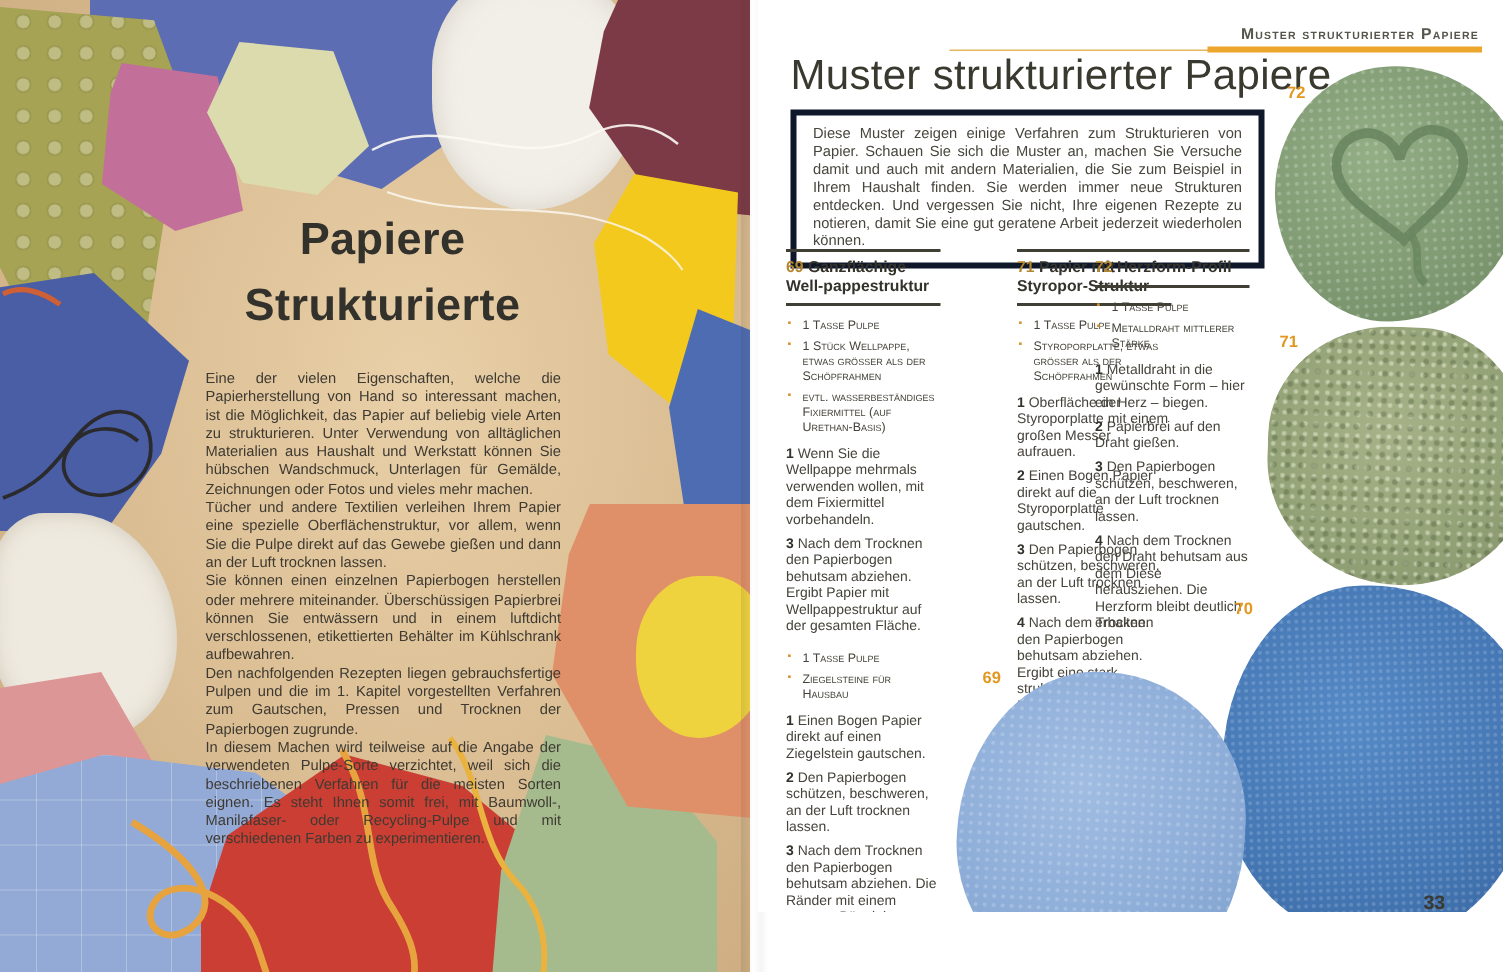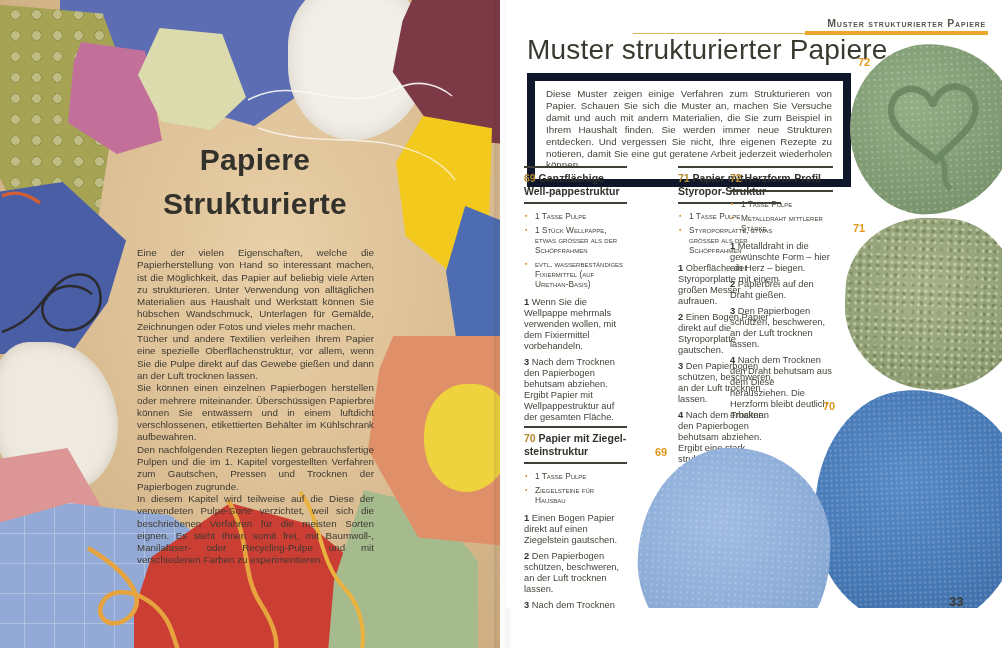--- a/index.html
+++ b/index.html
@@ -57,21 +57,21 @@
   .lp-body p{margin:0;}
 
   
   .page-right{position:absolute;left:505px;top:0;width:497px;height:608px;background:#ffffff;overflow:hidden;}
   .running-head{position:absolute;top:17px;right:16px;font-variant:small-caps;font-weight:bold;
     font-size:10.5px;letter-spacing:.8px;color:#57564c;}
   .head-rule-thin{position:absolute;top:33px;left:128px;right:14px;height:1px;background:#e4b75c;}
   .head-rule-thick{position:absolute;top:31px;left:300px;width:183px;height:4px;background:#eba62b;}
   .rp-title{position:absolute;left:22px;top:34px;font-size:28px;font-weight:normal;
     color:#3a392f;letter-spacing:.2px;}
-  .intro-box{position:absolute;left:22px;top:73px;width:286px;border:8px solid #0f172a;
+  .intro-box{position:absolute;left:22px;top:73px;width:286px;border:4px solid #0f172a;
     padding:7px 11px 8px;background:#fff;}
   .intro-text{font-size:9.8px;line-height:11.9px;color:#47453c;text-align:justify;margin:0;hyphens:auto;}
 
   .recipe{position:absolute;width:103px;}
   .recipe-head{border-top:2px solid #403f35;border-bottom:2px solid #403f35;
     padding:4px 0 5px;text-align:left;font-weight:bold;font-size:10.5px;line-height:12.5px;color:#33322b;}
   .recipe-num{color:#b3872e;}
   .ingredients{list-style:none;margin:7px 0 8px;padding:0;}
   .ingredients li{position:relative;padding-left:11px;font-variant:small-caps;
     font-size:8.3px;line-height:10px;color:#45433a;margin-bottom:4px;}
@@ -150,21 +150,21 @@
 
     <div class="lp-title">
       <span>Papiere</span>
       <span>Strukturierte</span>
     </div>
     <div class="lp-body">
       <p>Eine der vielen Eigenschaften, welche die Papierherstellung von Hand so interessant machen, ist die Möglichkeit, das Papier auf beliebig viele Arten zu strukturieren. Unter Verwendung von alltäglichen Materialien aus Haushalt und Werkstatt können Sie hübschen Wandschmuck, Unterlagen für Gemälde, Zeichnungen oder Fotos und vieles mehr machen.</p>
       <p>Tücher und andere Textilien verleihen Ihrem Papier eine spezielle Oberflächenstruktur, vor allem, wenn Sie die Pulpe direkt auf das Gewebe gießen und dann an der Luft trocknen lassen.</p>
       <p>Sie können einen einzelnen Papierbogen herstellen oder mehrere miteinander. Überschüssigen Papierbrei können Sie entwässern und in einem luftdicht verschlossenen, etikettierten Behälter im Kühlschrank aufbewahren.</p>
       <p>Den nachfolgenden Rezepten liegen gebrauchsfertige Pulpen und die im 1. Kapitel vorgestellten Verfahren zum Gautschen, Pressen und Trocknen der Papierbogen zugrunde.</p>
-      <p>In diesem Kapitel wird teilweise auf die Diese der verwendeten Pulpe-Sorte verzichtet, weil sich die beschriebenen Verfahren für die meisten Sorten eignen. Es steht Ihnen somit frei, mit Baumwoll-, Manilafaser- oder Recycling-Pulpe und mit verschiedenen Farben zu experimentieren.</p>
+      <p>In diesem Machen wird teilweise auf die Angabe der verwendeten Pulpe-Sorte verzichtet, weil sich die beschriebenen Verfahren für die meisten Sorten eignen. Es steht Ihnen somit frei, mit Baumwoll-, Manilafaser- oder Recycling-Pulpe und mit verschiedenen Farben zu experimentieren.</p>
     </div>
   </div>
 
   <div class="spine"></div>
 
   <div class="page-right">
     <span class="running-head">Muster strukturierter Papiere</span>
     <div class="head-rule-thin"></div>
     <div class="head-rule-thick"></div>
     <h1 class="rp-title" style="margin:0;">Muster strukturierter Papiere</h1>
@@ -217,24 +217,20 @@
       </ul>
       <div class="steps">
         <p><span class="step-num">1</span> <span>Metalldraht in die gewünschte Form – hier ein Herz – biegen.</span></p>
         <p><span class="step-num">2</span> <span>Papierbrei auf den Draht gießen.</span></p>
         <p><span class="step-num">3</span> <span>Den Papierbogen schützen, beschweren, an der Luft trocknen lassen.</span></p>
         <p><span class="step-num">4</span> <span>Nach dem Trocknen den Draht behutsam aus dem Diese herausziehen. Die Herzform bleibt deutlich erhalten.</span></p>
       </div>
     </div>
 
     <div class="recipe" style="left:19px;top:426px;">
-      <div class="recipe-head">
-        <span class="recipe-num">70</span>
-        <span>Papier mit Ziegel-steinstruktur</span>
-      </div>
       <ul class="ingredients">
         <li><span class="bullet">▪</span><span>1 Tasse Pulpe</span></li>
         <li><span class="bullet">▪</span><span>Ziegelsteine für Hausbau</span></li>
       </ul>
       <div class="steps">
         <p><span class="step-num">1</span> <span>Einen Bogen Papier direkt auf einen Ziegelstein gautschen.</span></p>
         <p><span class="step-num">2</span> <span>Den Papierbogen schützen, beschweren, an der Luft trocknen lassen.</span></p>
         <p><span class="step-num">3</span> <span>Nach dem Trocknen den Papierbogen behutsam abziehen. Die Ränder mit einem warmen Bügeleisen glätten. Machen Sie Versuche mit verschieden strukturierten Ziegelsteinen.</span></p>
       </div>
     </div>

